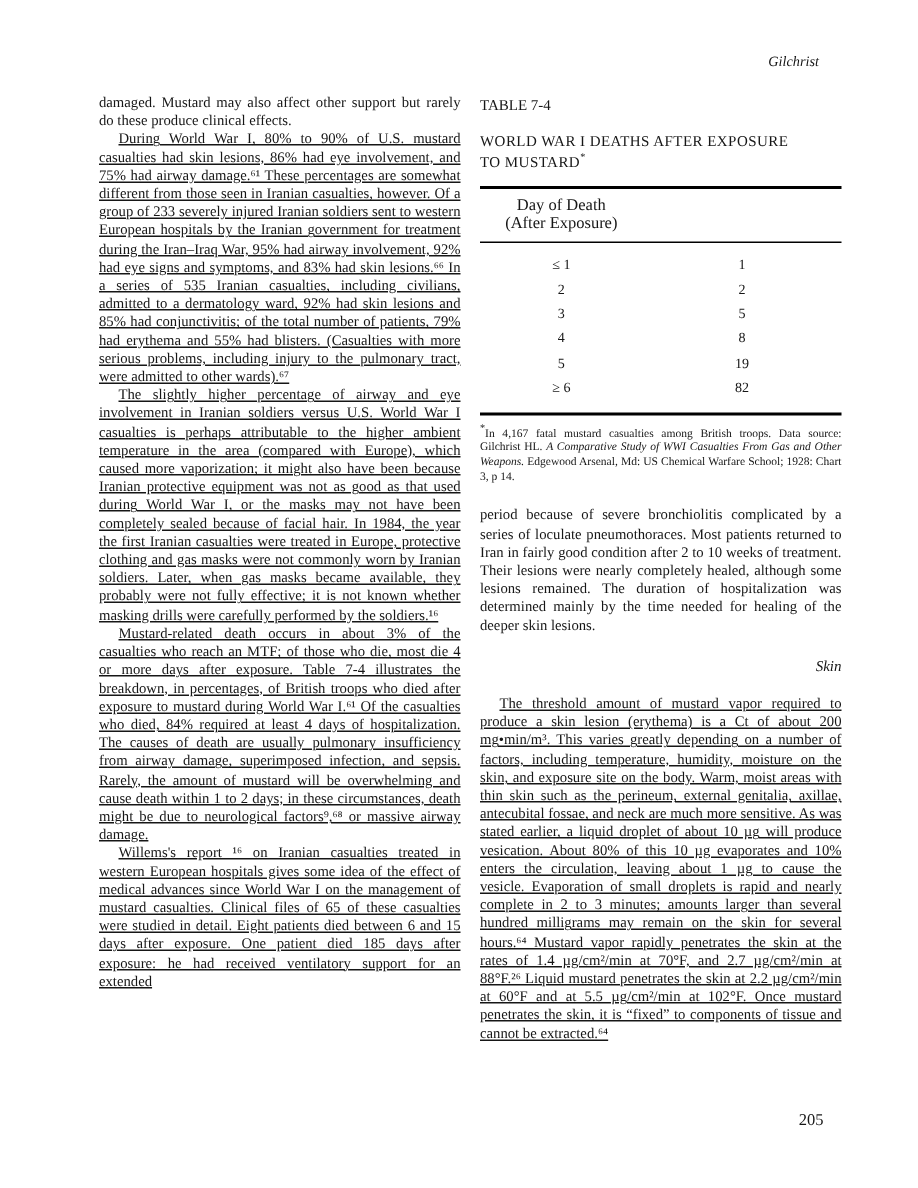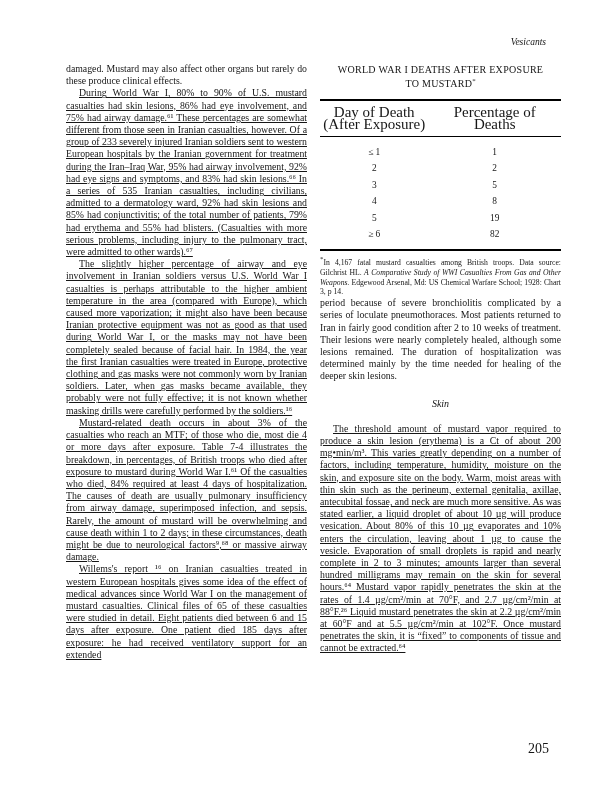--- a/index.html
+++ b/index.html
@@ -33,100 +33,99 @@
   .indent { text-indent: 13px; text-decoration: underline; }
 
   
   .tbl-label { font-size: 10px; margin: 2px 0 11px 0; }
   .tbl-title {
     font-size: 10px;
     line-height: 13.5px;
     letter-spacing: 0.3px;
     margin-bottom: 9px;
     white-space: pre-line;
-    text-align: center;
+    text-align: left;
   }
   .tbl-title .sup { letter-spacing: 0; }
   .sup {
     font-size: 6.8px;
     vertical-align: super;
     line-height: 0;
   }
   .tbl {
     border-top: 2px solid #000;
     border-bottom: 2.5px solid #000;
   }
   .tbl-head {
     display: grid;
     grid-template-columns: 45% 55%;
     border-bottom: 1.2px solid #000;
     padding: 5px 0 6px 0;
   }
   .tbl-head .hcell {
     text-align: center;
     white-space: pre-line;
-    font-size: 15px;
+    font-size: 11px;
     line-height: 12px;
   }
   .tbl-body { padding: 7px 0 7px 0; }
   .tbl-row {
     display: grid;
     grid-template-columns: 45% 55%;
     height: 16.4px;
     align-items: center;
   }
   .tbl-row .cell { text-align: center; font-size: 9.4px; }
   .footnote {
     margin-top: 7px;
     font-size: 7.7px;
     line-height: 9.7px;
     text-align: justify;
   }
   .footnote .it { font-style: italic; }
-  .resume { }
+  .resume { margin-top: 16px; }
   .section-heading {
     font-style: italic;
     font-size: 10px;
     margin: 15px 0 13px 0;
-    text-align: center;
+    text-align: right;
   }
   .page-number {
     position: absolute;
     top: 741px;
     right: 63px;
-    font-size: 14px;
+    font-size: 11px;
   }
 </style>
 </head>
 <body>
 
 <div class="page">
 
-  <div class="running-head">Vesicants</div>
+  <div class="running-head">Gilchrist</div>
 
   <div class="col col-left">
-    <p class="body-p">damaged.  Mustard may also affect other organs but rarely do these produce clinical effects.</p>
+    <p class="body-p">damaged.  Mustard may also affect other support but rarely do these produce clinical effects.</p>
     <p class="body-p indent">During World War I, 80% to 90% of U.S. mustard casualties had skin lesions, 86% had eye involvement, and 75% had airway damage.⁶¹ These percentages are somewhat different from those seen in Iranian casualties, however. Of a group of 233 severely injured Iranian soldiers sent to western European hospitals by the Iranian government for treatment during the Iran–Iraq War, 95% had airway involvement, 92% had eye signs and symptoms, and 83% had skin lesions.⁶⁶ In a series of 535 Iranian casualties, including civilians, admitted to a dermatology ward, 92% had skin lesions and 85% had conjunctivitis; of the total number of patients, 79% had erythema and 55% had blisters.  (Casualties with more serious problems, including injury to the pulmonary tract, were admitted to other wards).⁶⁷</p>
     <p class="body-p indent">The slightly higher percentage of airway and eye involvement in Iranian soldiers versus U.S. World War I casualties is perhaps attributable to the higher ambient temperature in the area (compared with Europe), which caused more vaporization; it might also have been because Iranian protective equipment was not as good as that used during World War I, or the masks may not have been completely sealed because of facial hair.  In 1984, the year the first Iranian casualties were treated in Europe, protective clothing and gas masks were not commonly worn by Iranian soldiers. Later, when gas masks became available, they probably were not fully effective; it is not known whether masking drills were carefully performed by the soldiers.¹⁶</p>
     <p class="body-p indent">Mustard-related death occurs in about 3% of the casualties who reach an MTF; of those who die, most die 4 or more days after exposure.  Table 7-4 illustrates the breakdown, in percentages, of British troops who died after exposure to mustard during World War I.⁶¹  Of the casualties who died, 84% required at least 4 days of hospitalization.  The causes of death are usually pulmonary insufficiency from airway damage, superimposed infection, and sepsis. Rarely, the amount of mustard will be overwhelming and cause death within 1 to 2 days; in these circumstances, death might be due to neurological factors⁹,⁶⁸ or massive airway damage.</p>
     <p class="body-p indent">Willems's report ¹⁶ on Iranian casualties treated in western European hospitals gives some idea of the effect of medical advances since World War I on the management of mustard casualties. Clinical files of 65 of these casualties were studied in detail. Eight patients died between 6 and 15 days after exposure.  One patient died 185 days after exposure: he had received ventilatory support for an extended</p>
   </div>
 
   <div class="col col-right">
 
+    <div class="tbl-label">TABLE 7-4</div>
 
     <div class="tbl-title"><span>WORLD WAR I DEATHS AFTER EXPOSURE
 TO MUSTARD</span><span class="sup">*</span></div>
 
     <div class="tbl">
       <div class="tbl-head">
         <div class="hcell">Day of Death
 (After Exposure)</div>
-        <div class="hcell">Percentage of
-Deaths</div>
       </div>
       <div class="tbl-body">
         <div class="tbl-row">
           <div class="cell">≤ 1</div>
           <div class="cell">1</div>
         </div>
         <div class="tbl-row">
           <div class="cell">2</div>
           <div class="cell">2</div>
         </div>

